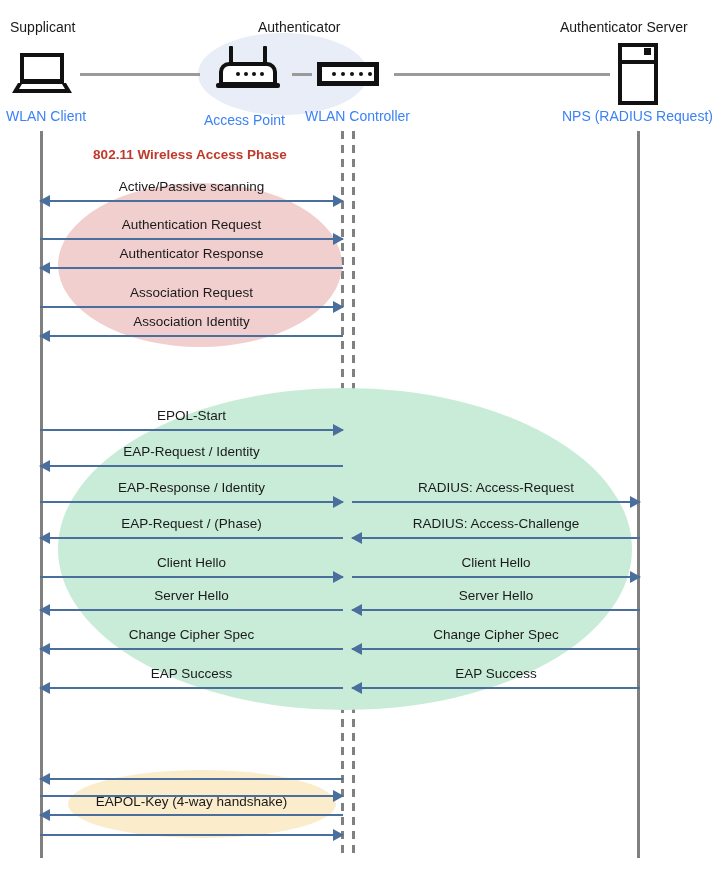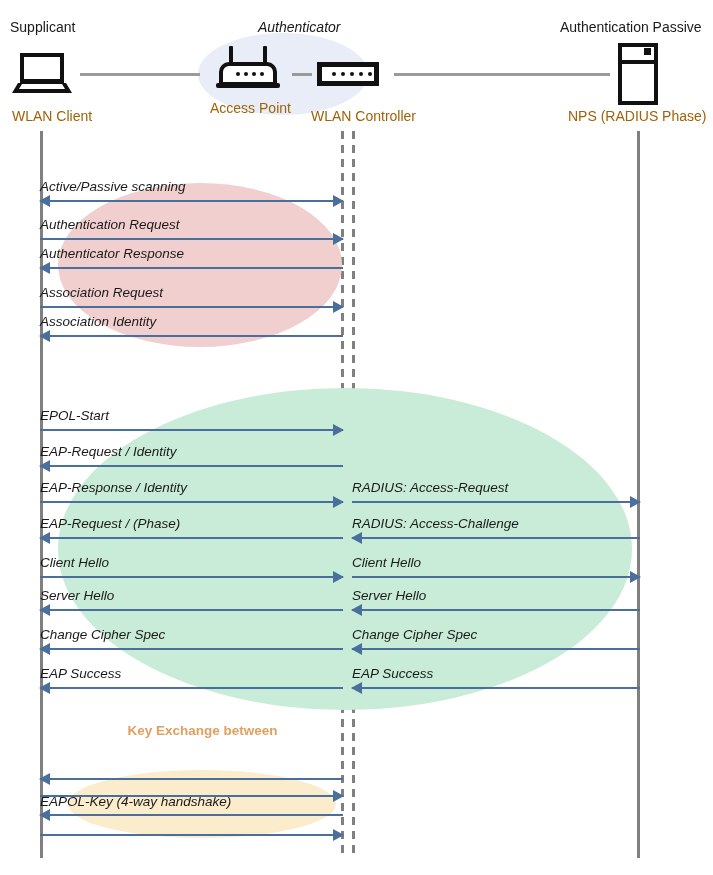--- a/index.html
+++ b/index.html
@@ -3,21 +3,21 @@
 <meta charset="utf-8">
 <style>
   html,body{margin:0;padding:0;background:#ffffff;}
   body{width:713px;height:875px;overflow:hidden;
        font-family:"Liberation Sans","DejaVu Sans",sans-serif;
        -webkit-font-smoothing:antialiased;}
   #stage{position:relative;width:713px;height:634px;background:#fff;}
 
   
   .actor-title{position:absolute;font-size:14px;color:#1a1a1a;white-space:nowrap;}
-  .actor-sub{position:absolute;font-size:14px;color:#a16207;white-space:nowrap;margin-left:6px;}
+  .actor-sub{position:absolute;font-size:14px;color:#3b82f6;white-space:nowrap;}
 
   .auth-blob{position:absolute;left:198px;top:33px;width:170px;height:82px;
              border-radius:50%;background:#e8edf7;}
 
   .link-line{position:absolute;height:3px;background:#9a9a9a;}
 
   .icon{position:absolute;}
 
   
   .laptop-screen{position:absolute;left:8px;top:0;width:44px;height:30px;
@@ -61,86 +61,87 @@
   .phase-title{position:absolute;font-size:13.5px;font-weight:600;text-align:center;
                white-space:nowrap;line-height:18px;}
 
   
   .msg{position:absolute;height:0;}
   .msg-line{position:absolute;left:0;top:0;height:2px;background:#4a6f9c;width:100%;}
   .arrowhead{position:absolute;top:-5px;width:0;height:0;
              border-top:6px solid transparent;border-bottom:6px solid transparent;}
   .arrow-right{right:-1px;border-left:11px solid #4a6f9c;}
   .arrow-left{left:-1px;border-right:11px solid #4a6f9c;}
-  .msg-label{position:absolute;width:100%;text-align:left;
-             font-size:13.5px;color:#1a1a1a;white-space:nowrap;top:-21px;font-style:italic;}
+  .msg-label{position:absolute;width:100%;text-align:center;
+             font-size:13.5px;color:#1a1a1a;white-space:nowrap;top:-21px;}
 </style>
 </head>
 <body>
 
 <div id="stage">
 
   <div class="auth-blob"></div>
 
   <div class="link-line" style="left:80px;top:73px;width:120px;"></div>
   <div class="link-line" style="left:292px;top:73px;width:20px;"></div>
   <div class="link-line" style="left:394px;top:73px;width:216px;"></div>
 
   <div class="actor-title" style="left:10px;top:19px;">Supplicant</div>
   <div class="icon" style="left:12px;top:53px;width:60px;height:42px;">
     <div class="laptop-screen"></div>
     <div class="laptop-base"></div>
     <div class="laptop-base-inner"></div>
   </div>
   <div class="actor-sub" style="left:6px;top:108px;">WLAN Client</div>
 
-  <div class="actor-title" style="left:258px;top:19px;font-style:italic;">Authenticator</div>
+  <div class="actor-title" style="left:258px;top:19px;">Authenticator</div>
   <div class="icon" style="left:219px;top:46px;width:58px;height:46px;">
     <div class="ap-ant" style="left:10px;top:0px;"></div>
     <div class="ap-ant" style="left:44px;top:0px;"></div>
     <div class="ap-body"></div>
     <div class="ap-foot"></div>
     <div class="dotrow" style="left:17px;top:26px;">
       <span class="dot"></span>
         <span class="dot"></span>
         <span class="dot"></span>
         <span class="dot"></span>
     </div>
   </div>
-  <div class="actor-sub" style="left:204px;top:100px;">Access Point</div>
+  <div class="actor-sub" style="left:204px;top:112px;">Access Point</div>
 
   <div class="icon" style="left:317px;top:62px;width:62px;height:24px;">
     <div class="ctrl-body"></div>
     <div class="dotrow" style="left:15px;top:10px;gap:5px;">
       <span class="dot"></span>
         <span class="dot"></span>
         <span class="dot"></span>
         <span class="dot"></span>
         <span class="dot"></span>
     </div>
   </div>
   <div class="actor-sub" style="left:305px;top:108px;">WLAN Controller</div>
 
-  <div class="actor-title" style="left:560px;top:19px;">Authentication Passive</div>
+  <div class="actor-title" style="left:560px;top:19px;">Authenticator Server</div>
   <div class="icon" style="left:618px;top:43px;width:40px;height:62px;">
     <div class="srv-body"></div>
     <div class="srv-div"></div>
     <div class="srv-led"></div>
   </div>
-  <div class="actor-sub" style="left:562px;top:108px;">NPS (RADIUS Phase)</div>
+  <div class="actor-sub" style="left:562px;top:108px;">NPS (RADIUS Request)</div>
 
   <div class="lifeline" style="left:40px;top:131px;height:727px;"></div>
   <div class="lifeline-dashed" style="left:341px;top:131px;height:727px;"></div>
   <div class="lifeline-dashed" style="left:352px;top:131px;height:727px;"></div>
   <div class="lifeline" style="left:637px;top:131px;height:727px;"></div>
 
   <div class="blob blob-pink" style="left:58px;top:183px;width:284px;height:164px;"></div>
   <div class="blob blob-green" style="left:58px;top:388px;width:574px;height:322px;"></div>
   <div class="blob blob-orange" style="left:68px;top:770px;width:268px;height:68px;"></div>
 
+  <div class="phase-title" style="left:60px;top:146px;width:260px;color:#C0392B;">802.11 Wireless Access Phase</div>
 
   <div class="msg" style="left:40px;top:200px;width:303px;">
     <div class="msg-line"></div>
     <div class="arrowhead arrow-right"></div>
     <div class="arrowhead arrow-left"></div>
     <div class="msg-label">Active/Passive scanning</div>
   </div>
 
   <div class="msg" style="left:40px;top:238px;width:303px;">
     <div class="msg-line"></div>
@@ -244,21 +245,20 @@
     <div class="arrowhead arrow-left"></div>
     <div class="msg-label">Change Cipher Spec</div>
   </div>
 
   <div class="msg" style="left:352px;top:687px;width:288px;">
     <div class="msg-line"></div>
     <div class="arrowhead arrow-left"></div>
     <div class="msg-label">EAP Success</div>
   </div>
 
-  <div class="phase-title" style="left:70px;top:722px;width:265px;color:#E0A060;">Key Exchange between</div>
 
   <div class="msg" style="left:40px;top:778px;width:303px;">
     <div class="msg-line"></div>
     <div class="arrowhead arrow-left"></div>
   </div>
 
   <div class="msg" style="left:40px;top:795px;width:303px;">
     <div class="msg-line"></div>
     <div class="arrowhead arrow-right"></div>
   </div>

